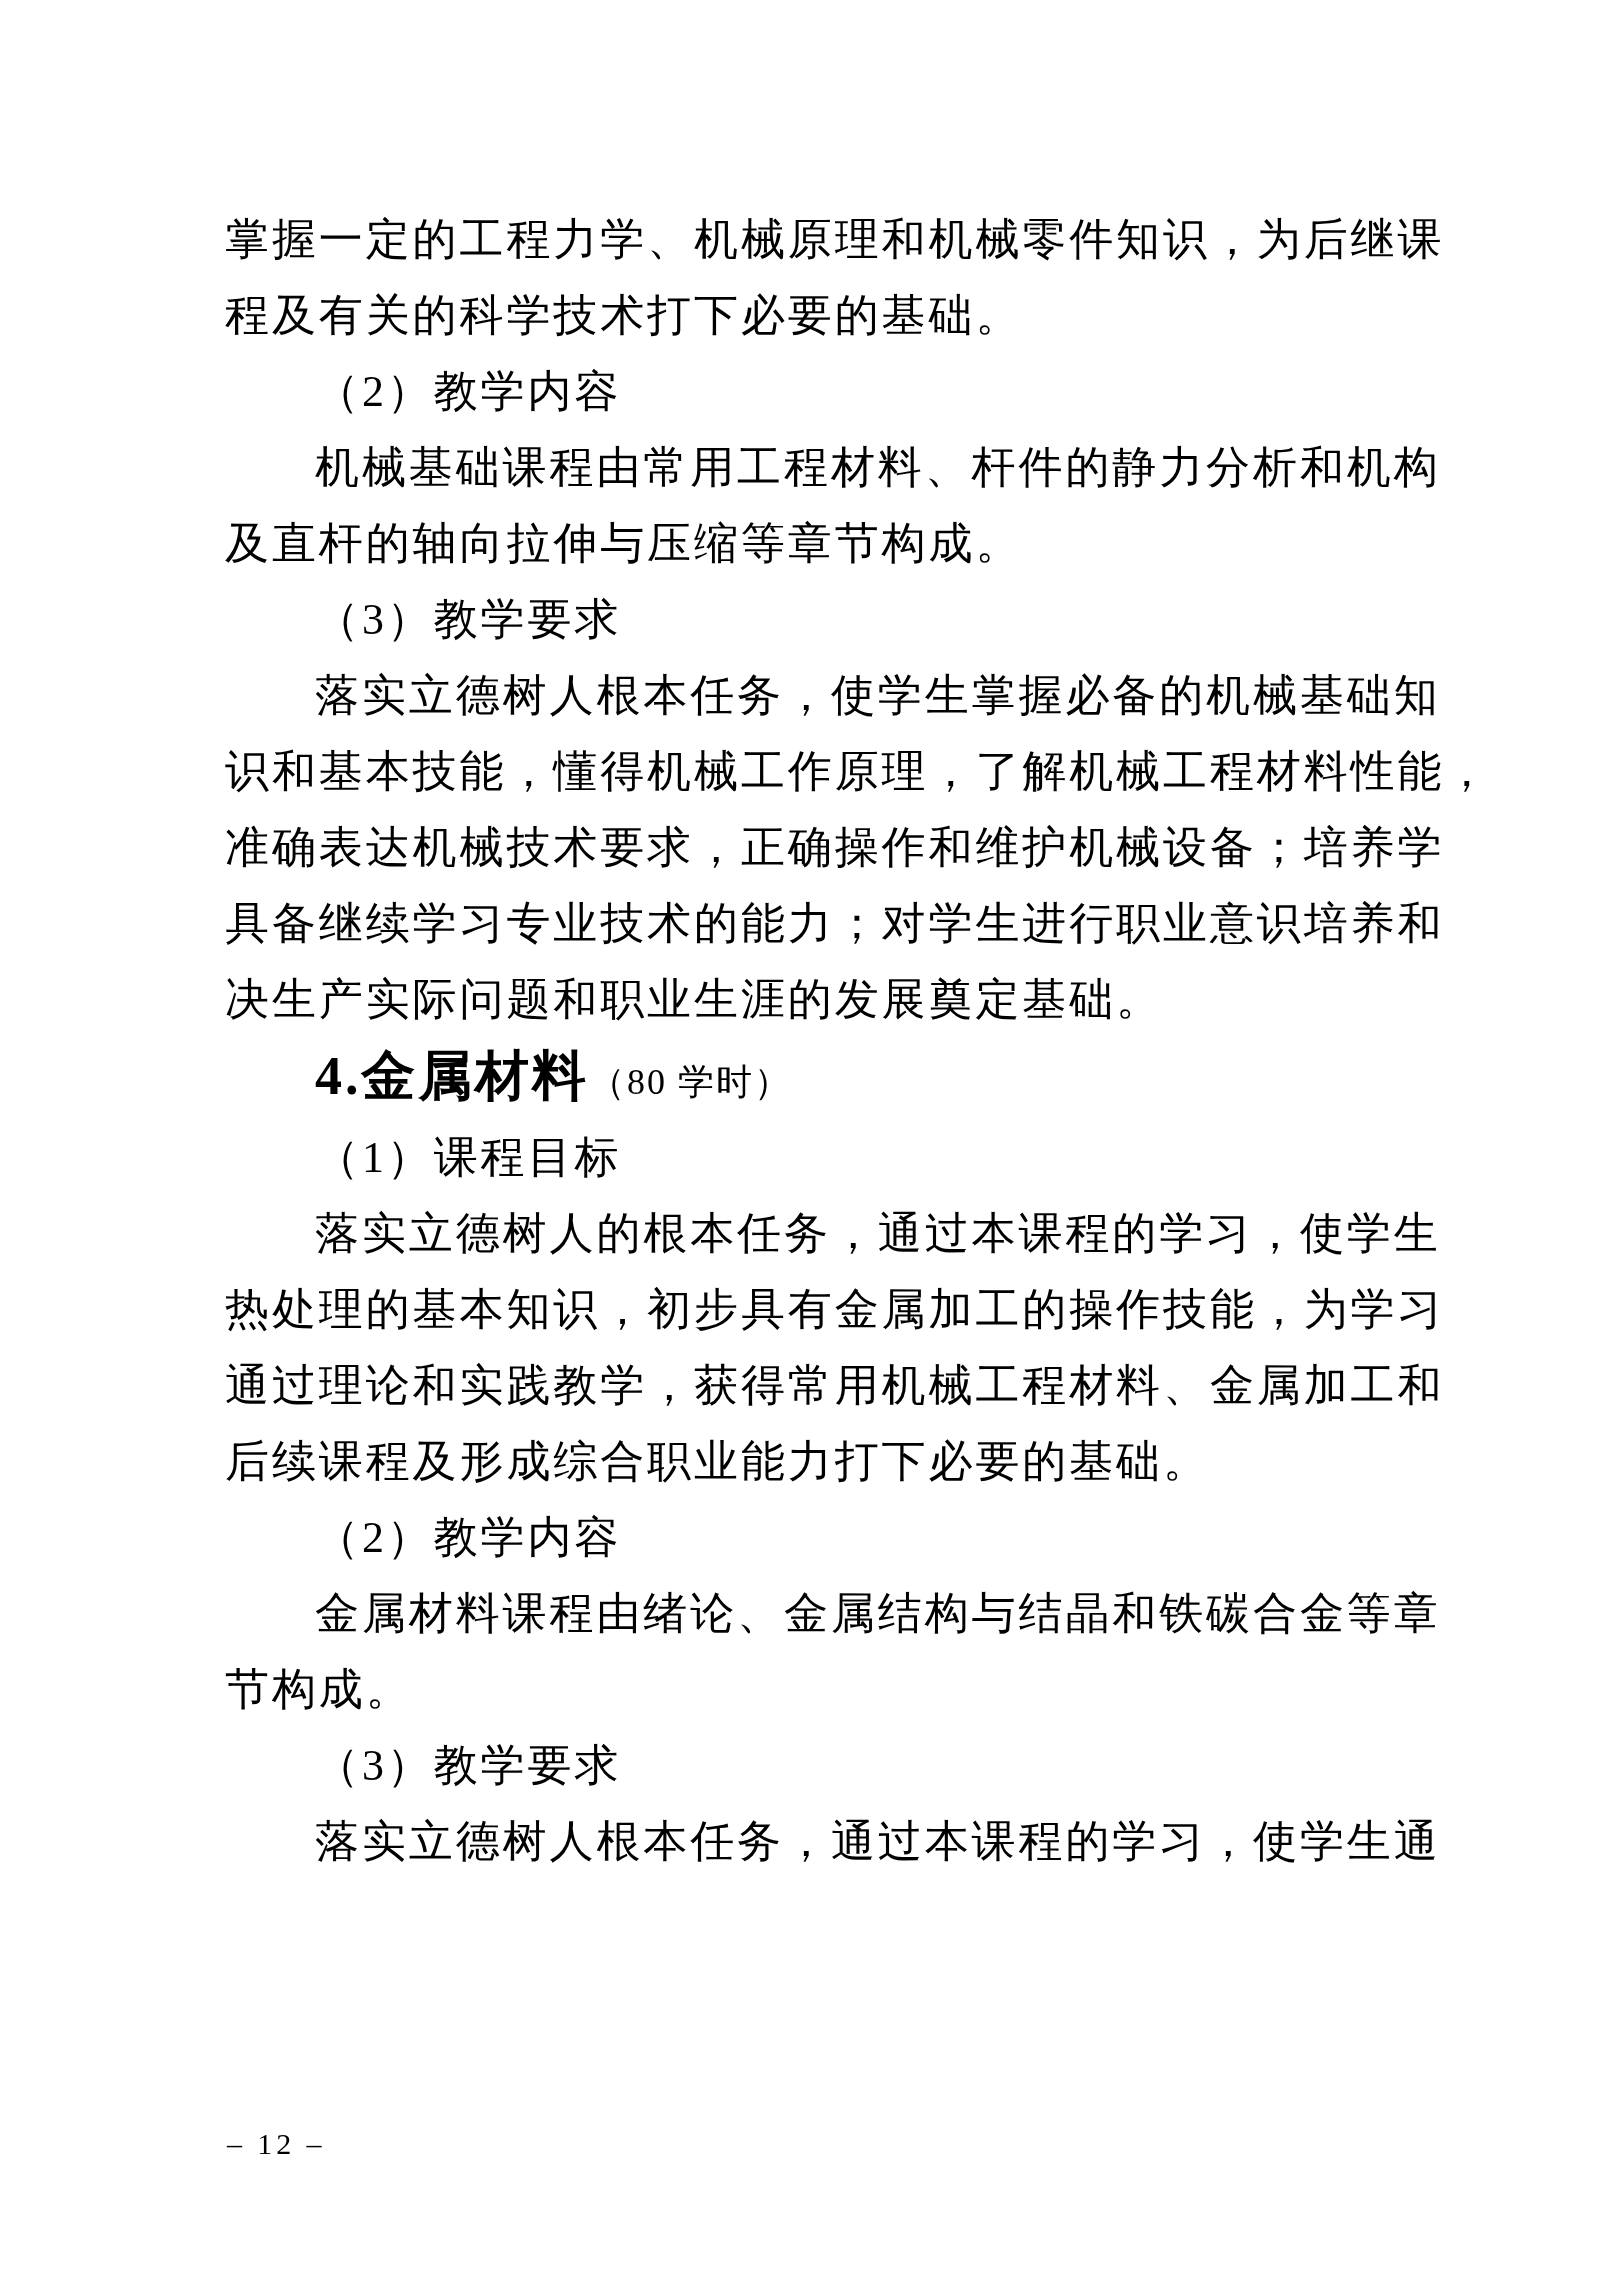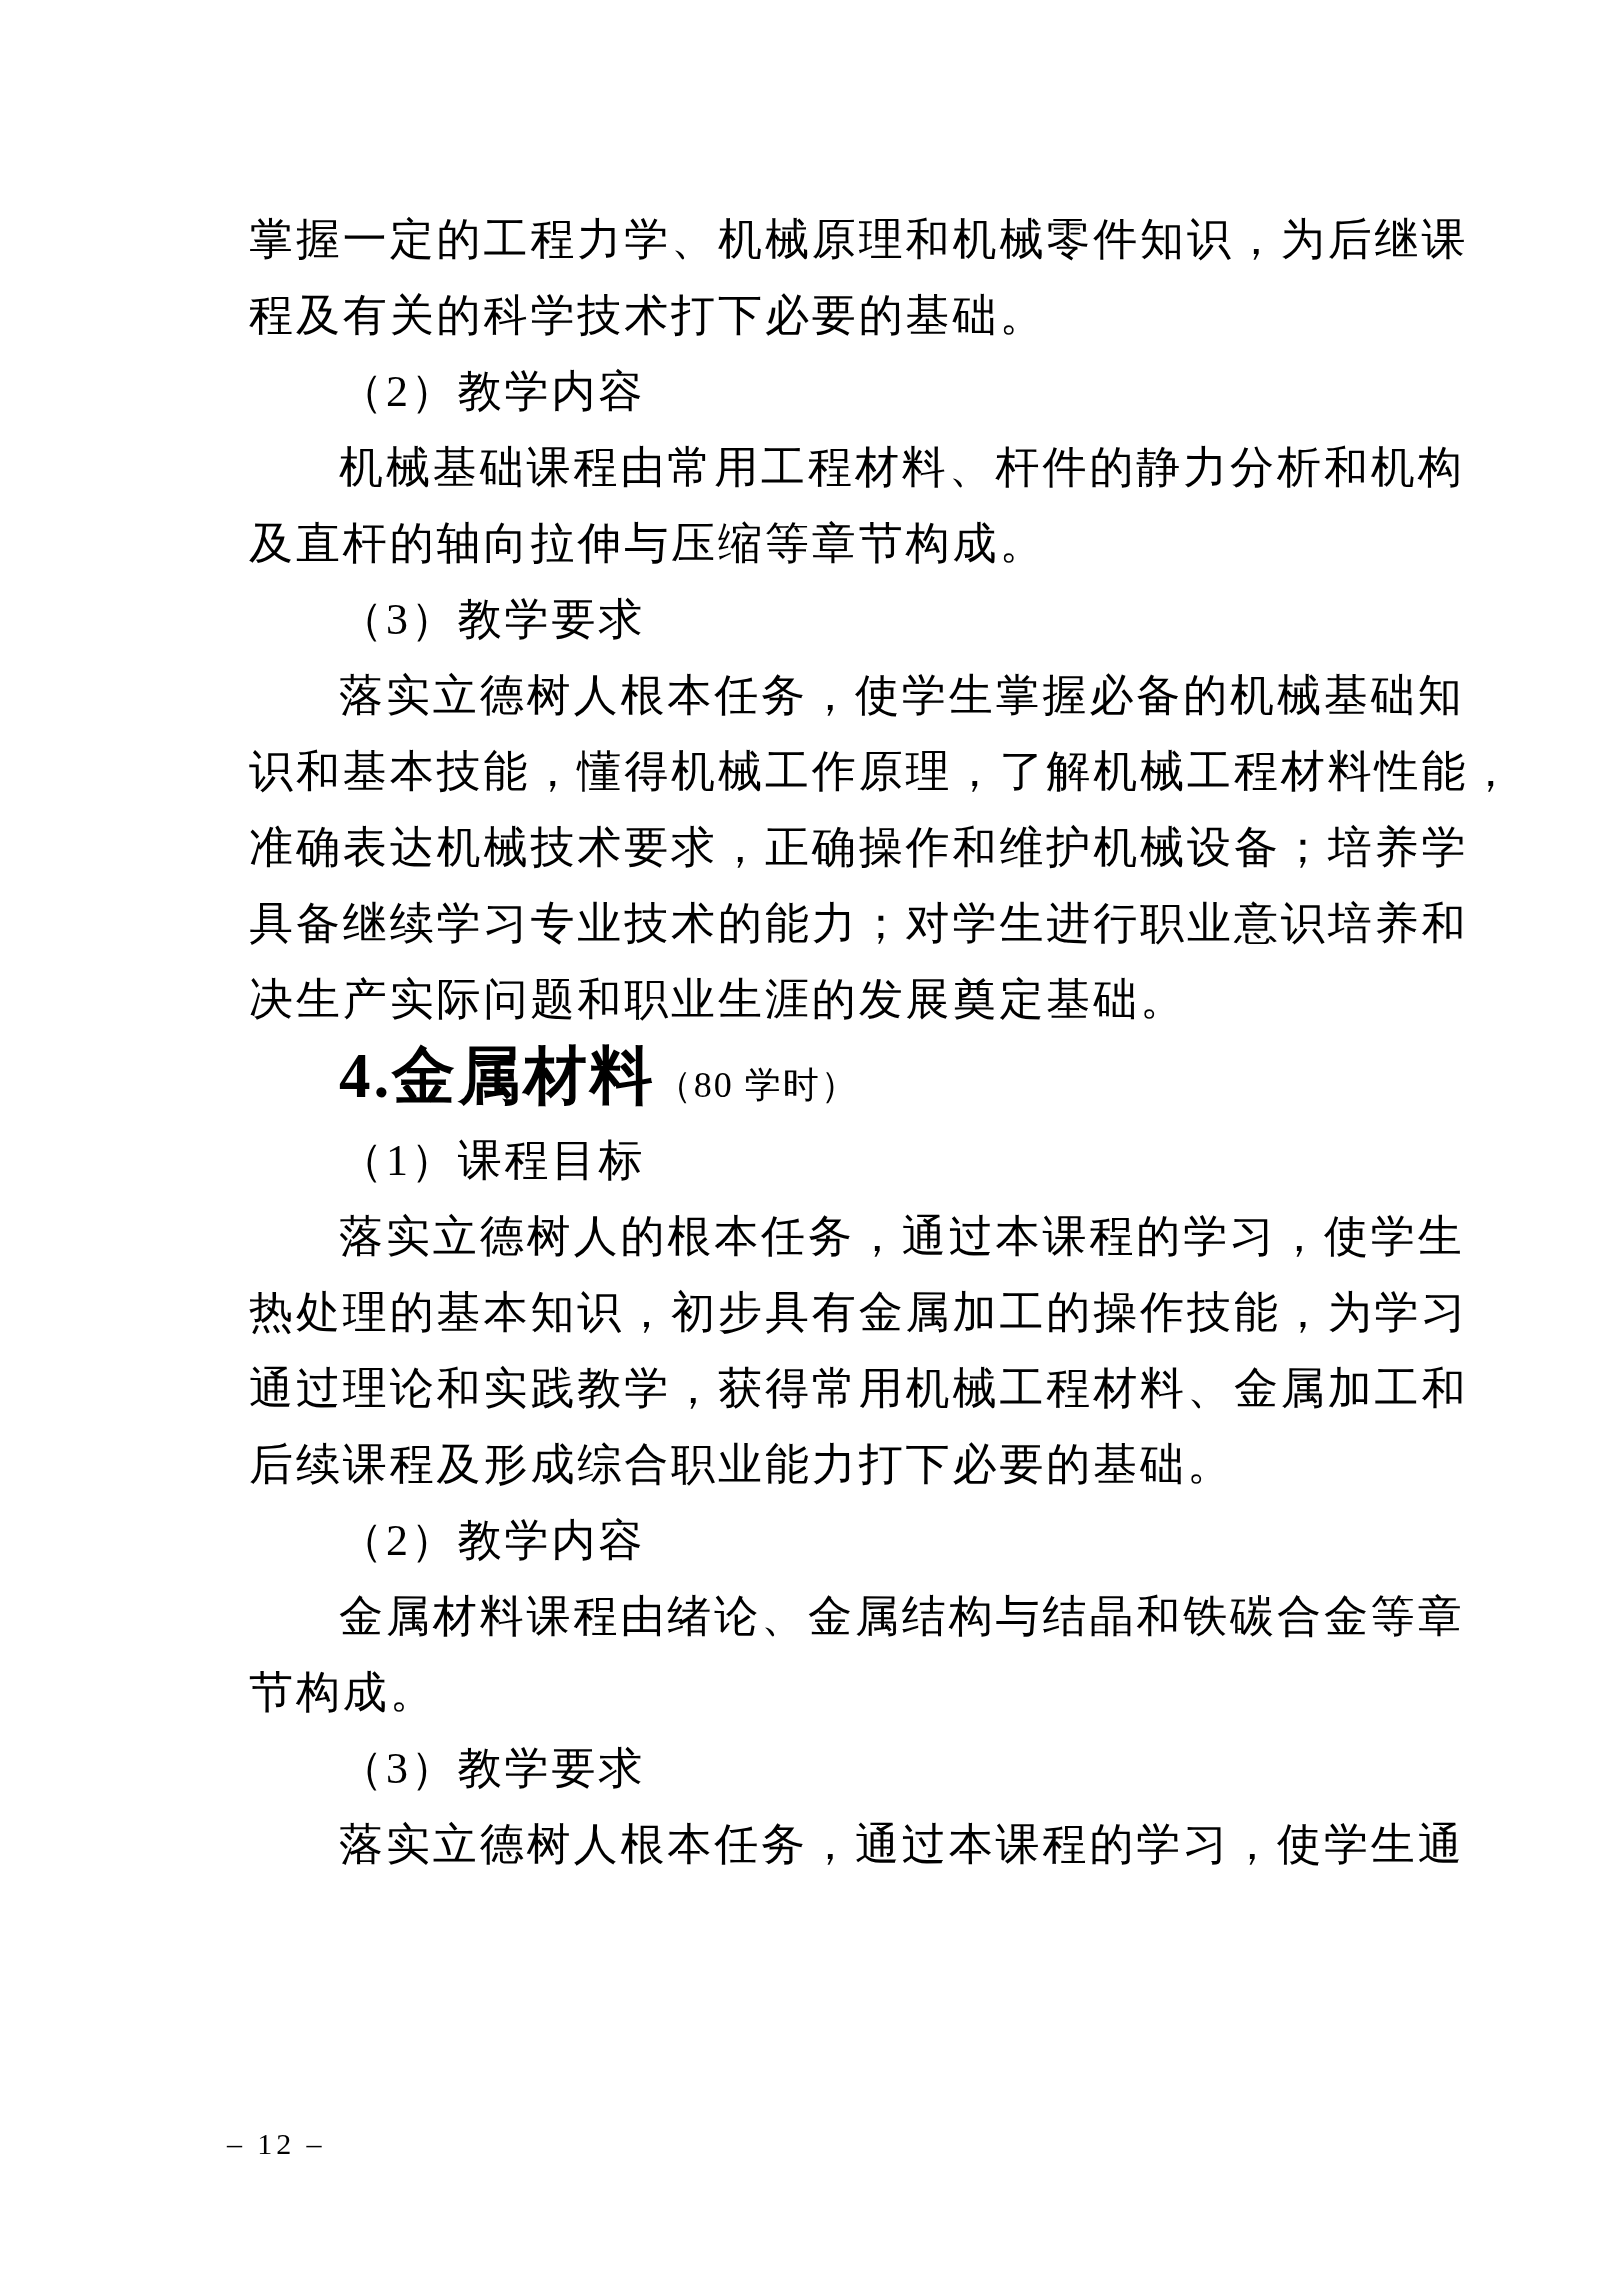--- a/index.html
+++ b/index.html
@@ -20,28 +20,27 @@
     position: absolute;
     left: 225px;
     top: 202px;
     width: 1161px;
   }
   .line {
     font-size: 44px;
     line-height: 76px;
     letter-spacing: 2.9px;
     white-space: nowrap;
-    margin-left: 24px;
   }
   .line.indent {
     padding-left: 90px;
   }
   .heading-bold {
     font-weight: bold;
-    font-size: 63px;
+    font-size: 54px;
     letter-spacing: 2.9px;
   }
   .heading-hours {
     font-size: 36px;
     letter-spacing: 2px;
     font-family: Liberation Serif, serif;
   }
   .footer {
     position: absolute;
     left: 227px;

